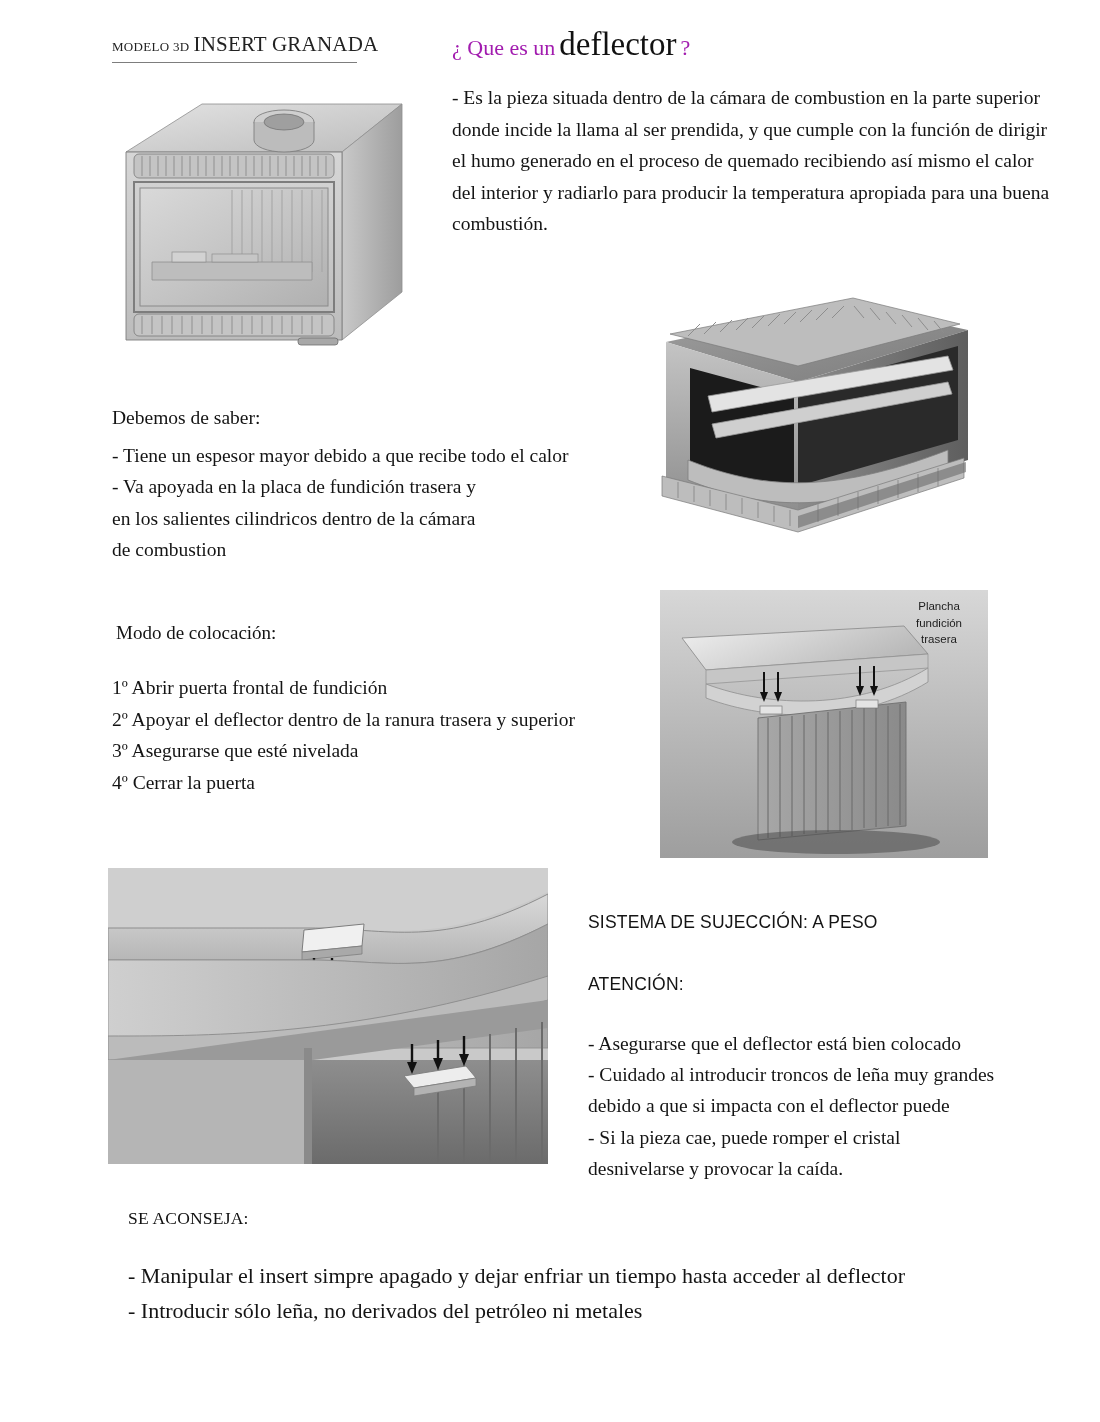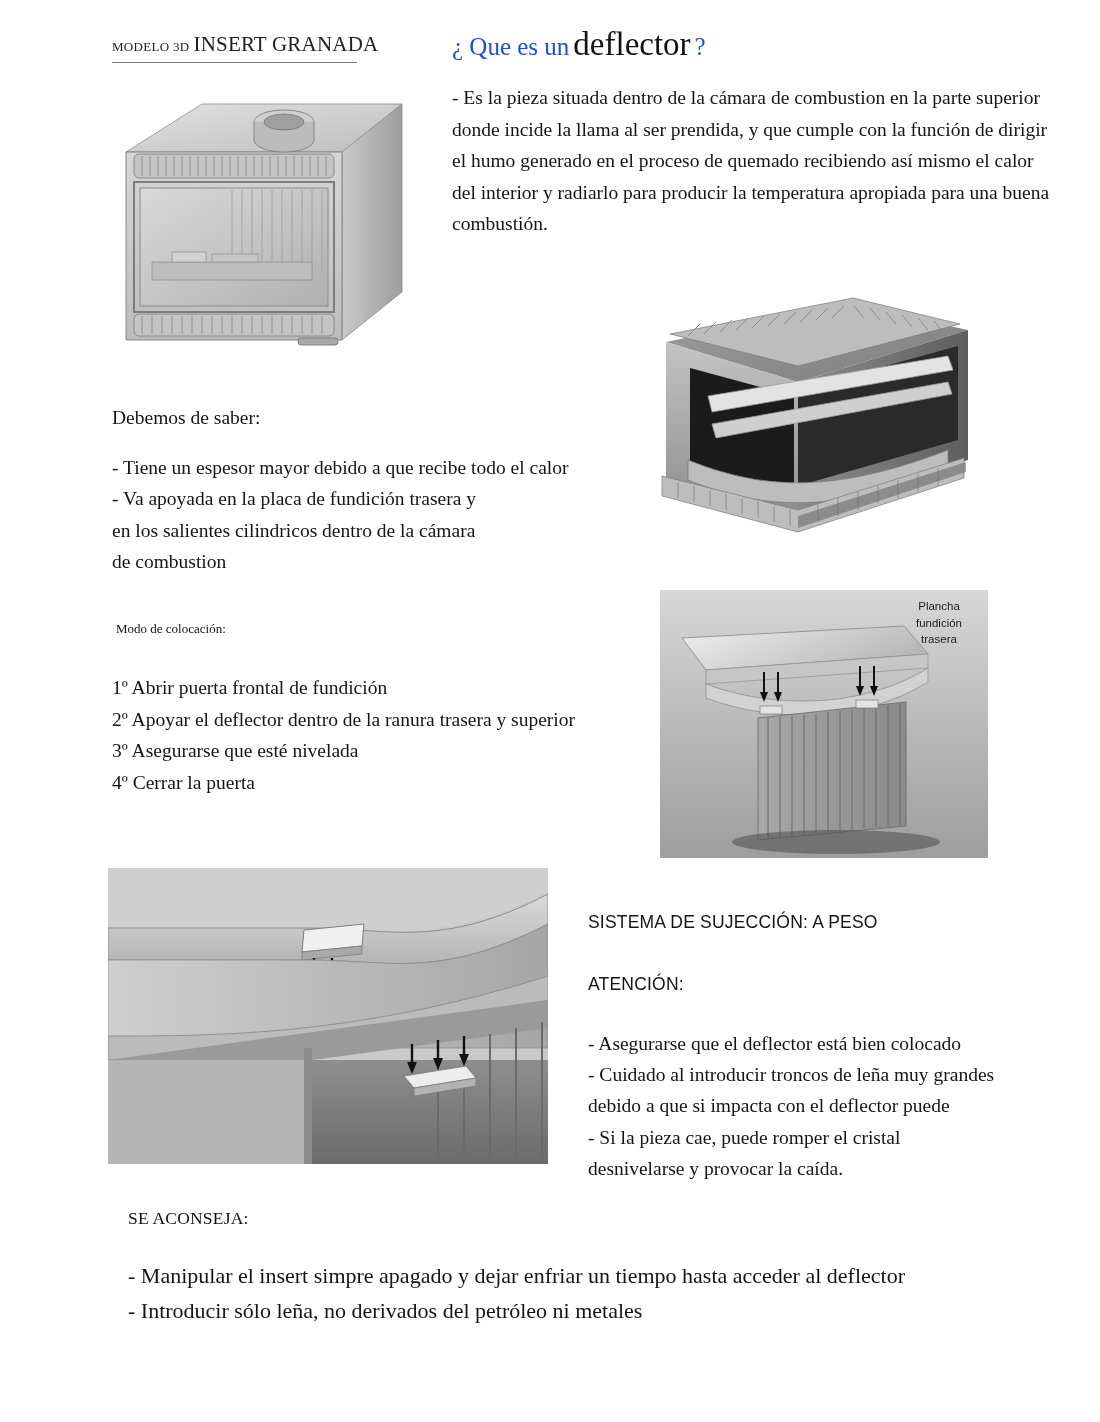--- a/index.html
+++ b/index.html
@@ -38,44 +38,44 @@
     width: 245px;
     border-bottom: 1px solid #7d7d7d;
   }
 
   .title-block {
     position: absolute;
     left: 452px; top: 26px;
     white-space: nowrap;
   }
   .title-block .q {
-    font-size: 25px;
-    color: #1d4ed8;
+    font-size: 22px;
+    color: #a21caf;
   }
   .title-block .word {
     font-size: 33px;
     color: #111;
     font-weight: 400;
   }
 
   
   .para {
     position: absolute;
     font-size: 19.5px;
     line-height: 1.62;
     color: #141414;
   }
   .para p { margin: 0; }
 
   #intro-para { left: 452px; top: 82px; width: 600px; }
 
   #know-block { left: 112px; top: 402px; width: 560px; }
-  #know-block .heading { margin-bottom: 18px; }
-
-  #placement-heading { left: 116px; top: 618px; font-size: 13px; }
+  #know-block .heading { margin-bottom: 6px; }
+
+  #placement-heading { left: 116px; top: 618px; font-size: 19px; }
 
   #steps-block { left: 112px; top: 672px; width: 560px; }
 
   #fix-block { left: 588px; top: 908px; width: 470px; font-family: "Liberation Sans", sans-serif; font-size: 17.5px; }
   #fix-block .sys { letter-spacing: .2px; }
   #fix-block .att { margin-top: 34px; letter-spacing: .2px; }
 
   #warn-block { left: 588px; top: 1028px; width: 470px; font-size: 19.5px; line-height: 1.6; }
 
   #advice-heading {

